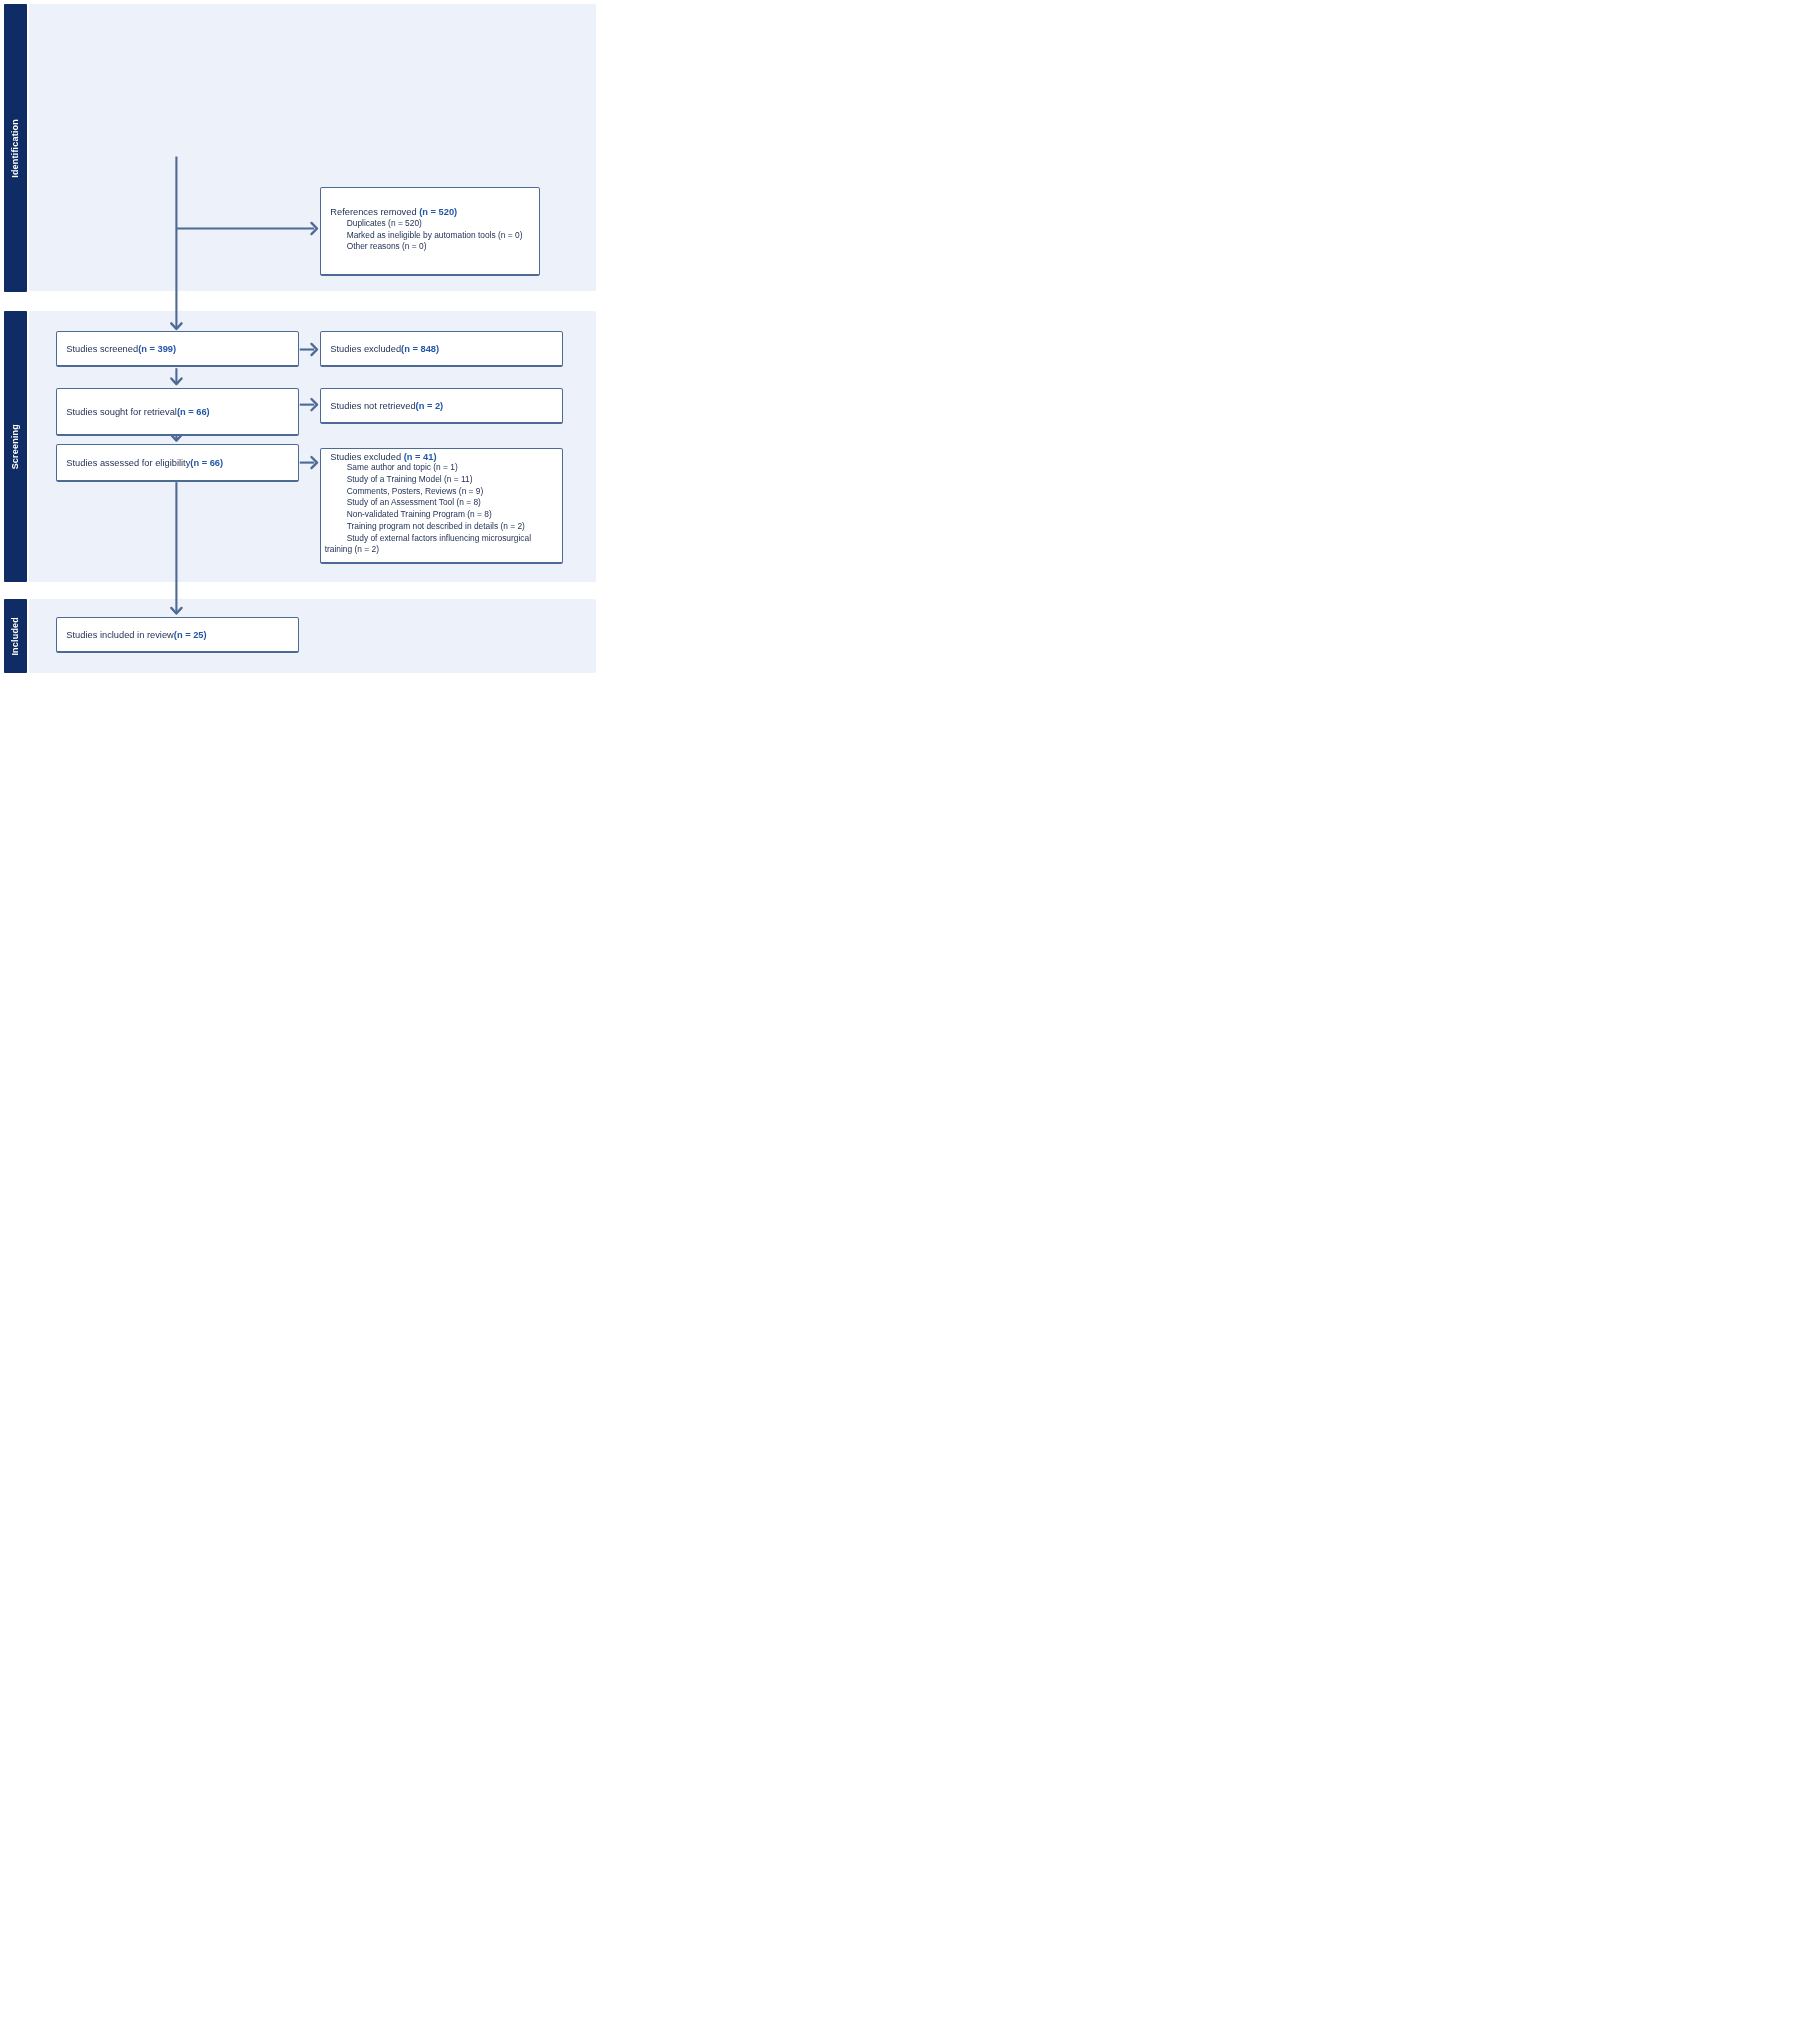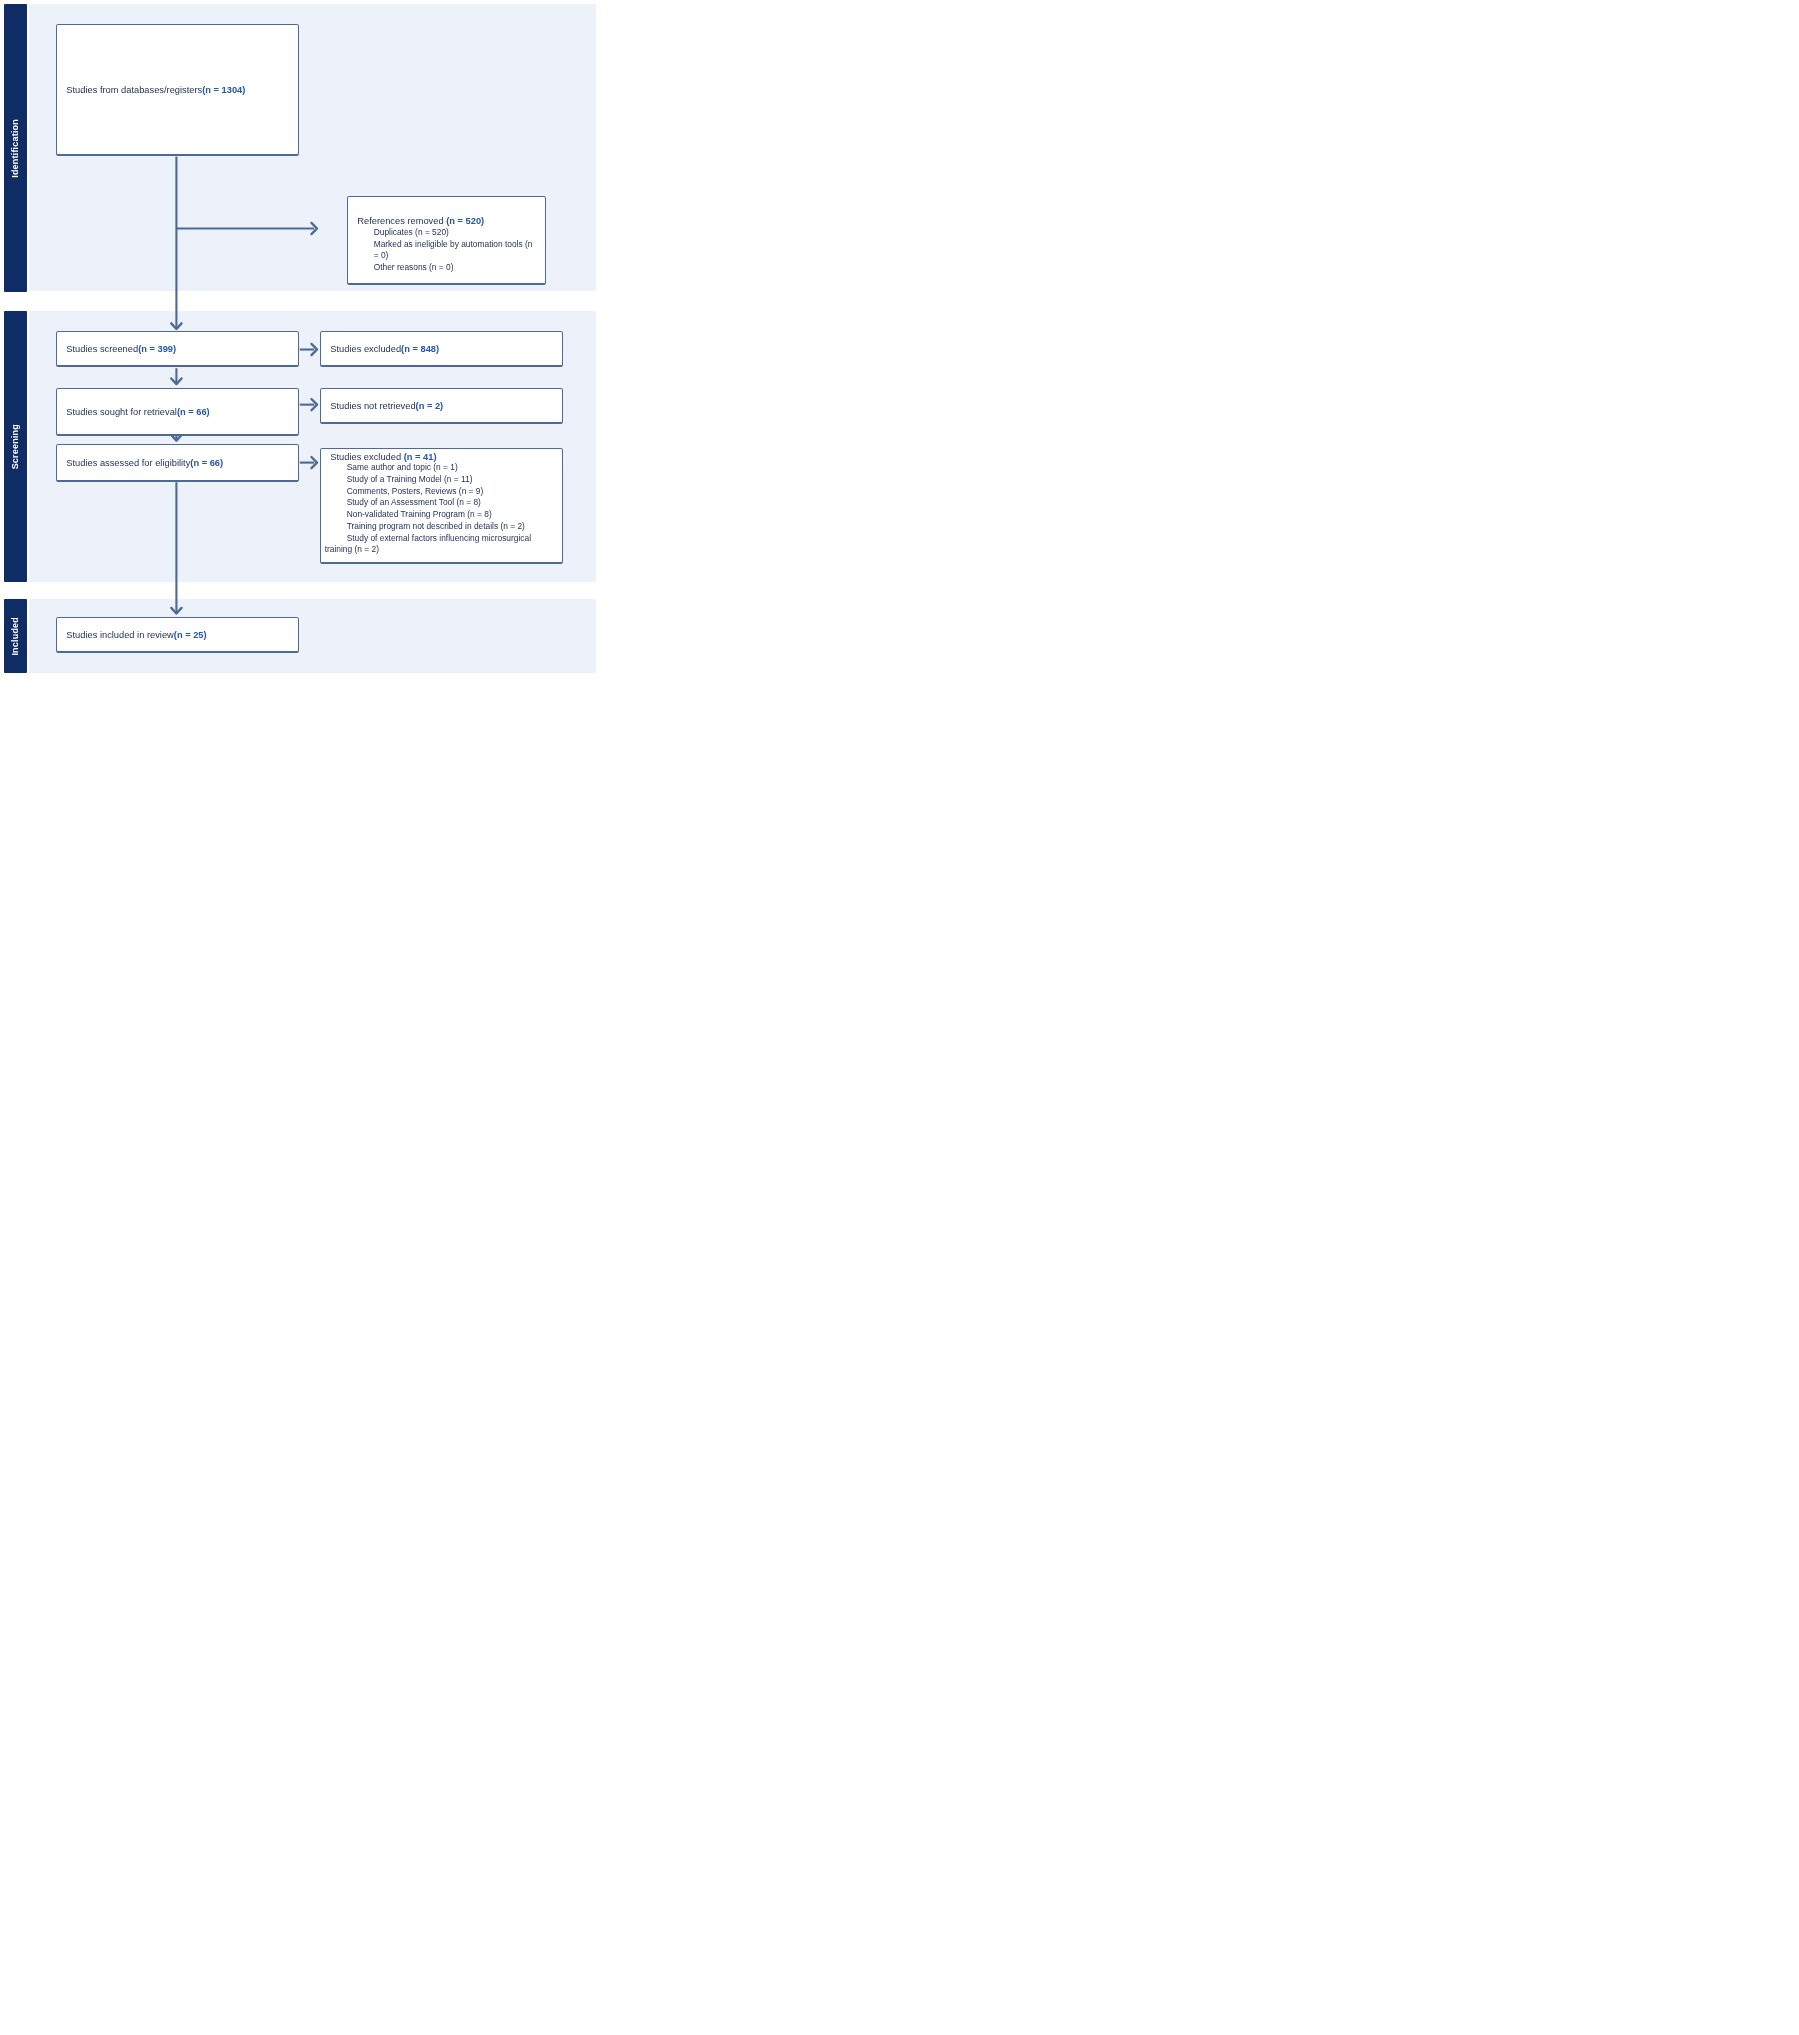--- a/index.html
+++ b/index.html
@@ -19,21 +19,21 @@
   .rail.r3{top:599px;height:74px;}
   .rail span{writing-mode:vertical-rl;transform:rotate(180deg);color:#ffffff;font-weight:bold;font-size:9px;letter-spacing:0.2px;white-space:nowrap;}
 
   
   .box{position:absolute;box-sizing:border-box;background:#ffffff;border:1.4px solid #4d6a94;border-bottom-width:2.3px;border-radius:2.3px;color:#1d2d52;font-size:9.3px;}
   .box.single{display:flex;align-items:center;padding:0 4.7px 0 9.3px;white-space:nowrap;}
   .n{font-weight:bold;color:#2456a8;}
   .box .hd{white-space:nowrap;}
 
   #box-db{left:56px;top:24px;width:243px;height:132px;}
-  #box-refs{left:320px;top:196px;width:199px;height:89px;padding:18.7px 5.6px 0 9.3px;margin-left:27px;}
+  #box-refs{left:320px;top:187px;width:220px;height:89px;padding:18.7px 5.6px 0 9.3px;}
   #box-screened{left:56px;top:331px;width:243px;height:36px;}
   #box-excl718{left:320px;top:331px;width:243px;height:36px;}
   #box-sought{left:56px;top:388px;width:243px;height:48px;}
   #box-notret{left:320px;top:388px;width:243px;height:36px;}
   #box-assessed{left:56px;top:444px;width:243px;height:38px;}
   #box-excl41{left:320px;top:448px;width:243px;height:116px;padding:2.8px 4.7px 0 3.7px;}
   #box-excl41 .hd{padding-left:5.6px;}
   #box-included{left:56px;top:617px;width:243px;height:36px;}
 
   ul.sub{list-style:none;margin:1.4px 0 0;padding:0;font-size:8.4px;line-height:11.7px;color:#1d2d52;}
@@ -85,24 +85,20 @@
     <path class="ln" d="M377 906 L377 941"></path>
     <path class="ch" d="M366 931 L377 943 L388 931"></path>
 
     <path class="ln" d="M641 990 L672 990"></path>
     <path class="ch" d="M666 978 L678 990 L666 1002"></path>
 
     <path class="ln" d="M377 1032 L377 1311"></path>
     <path class="ch" d="M366 1301 L377 1313 L388 1301"></path>
   </svg>
 
-  <div class="box single" id="box-db">
-    <span>Studies from databases/registers</span>
-    <span class="n">(n = 1304)</span>
-  </div>
 
   <div class="box" id="box-refs">
     <div class="hd">
       <span>References removed</span>
       <span class="n">(n = 520)</span>
     </div>
     <ul class="sub">
       <li>Duplicates (n = 520)</li>
       <li>Marked as ineligible by automation tools (n = 0)</li>
       <li>Other reasons (n = 0)</li>

